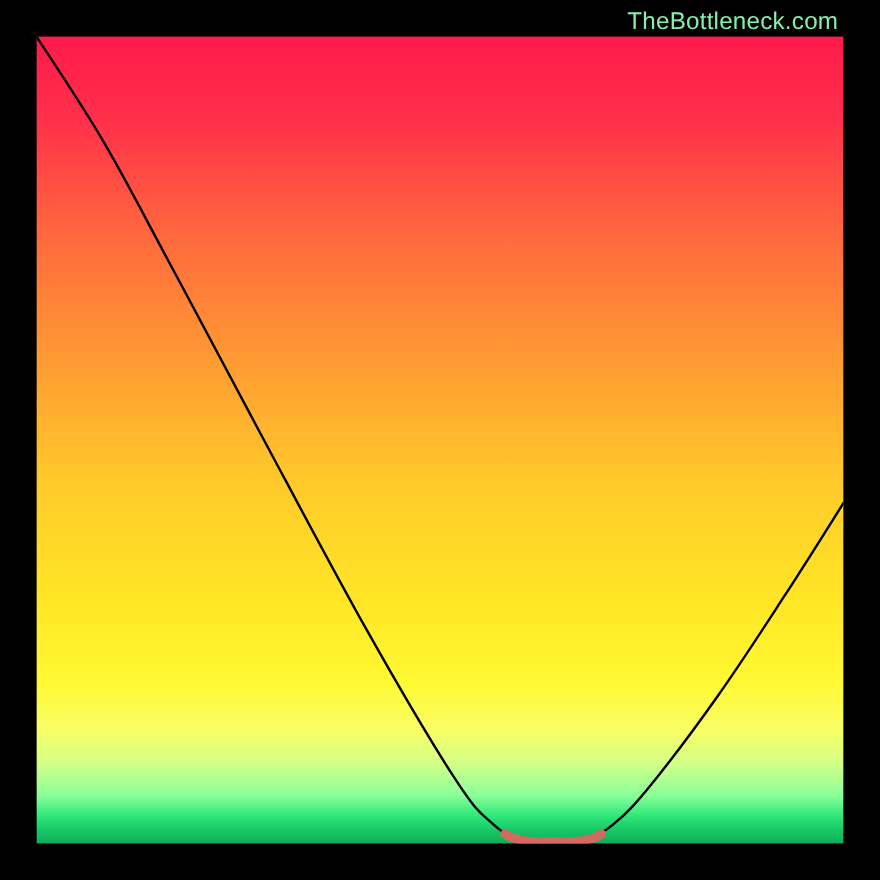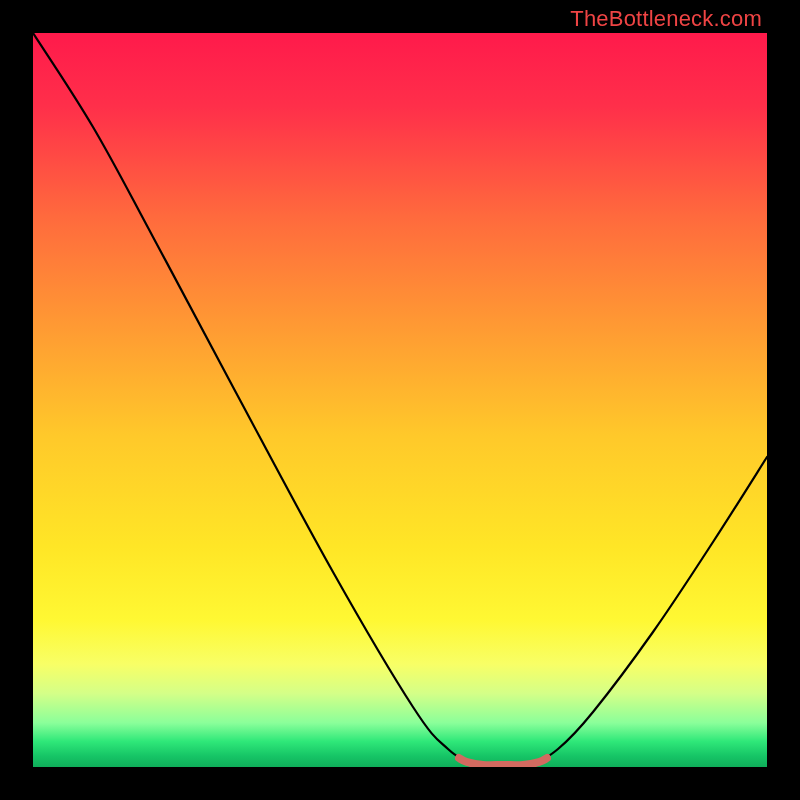--- a/index.html
+++ b/index.html
@@ -28,21 +28,21 @@
     position: absolute;
     left: 0;
     top: 0;
     width: 100%;
     height: 100%;
   }
   .watermark {
     position: absolute;
     top: 6px;
     right: 38px;
-    color: #ef4444;
+    color: #86efac;
     font-family: Arial, Helvetica, sans-serif;
     font-size: 22px;
     font-weight: 500;
     letter-spacing: 0.2px;
   }
   svg.curve {
     position: absolute;
     left: 0;
     top: 0;
     width: 100%;

